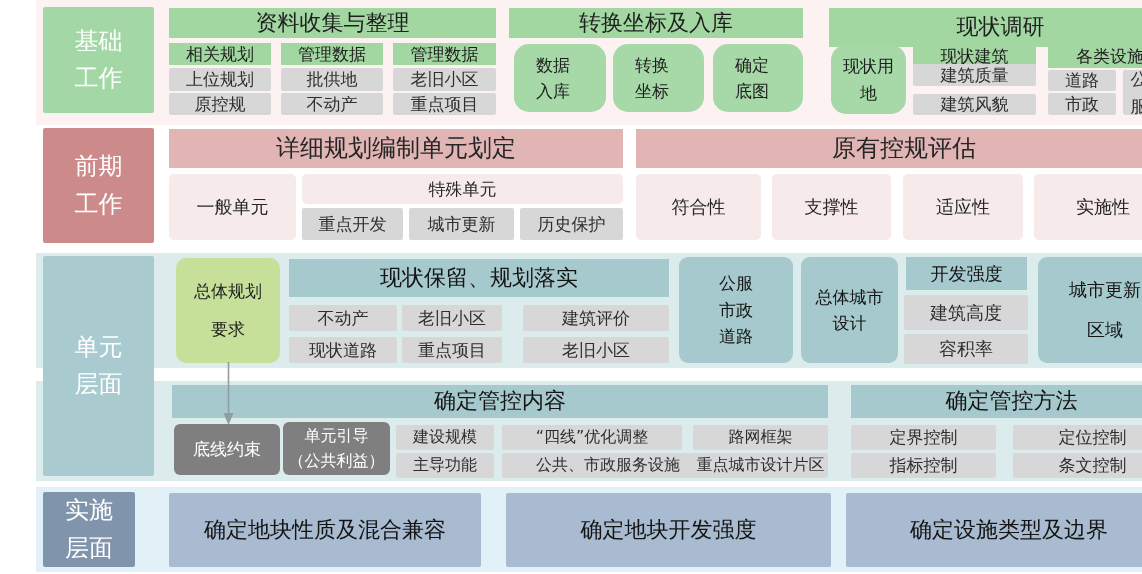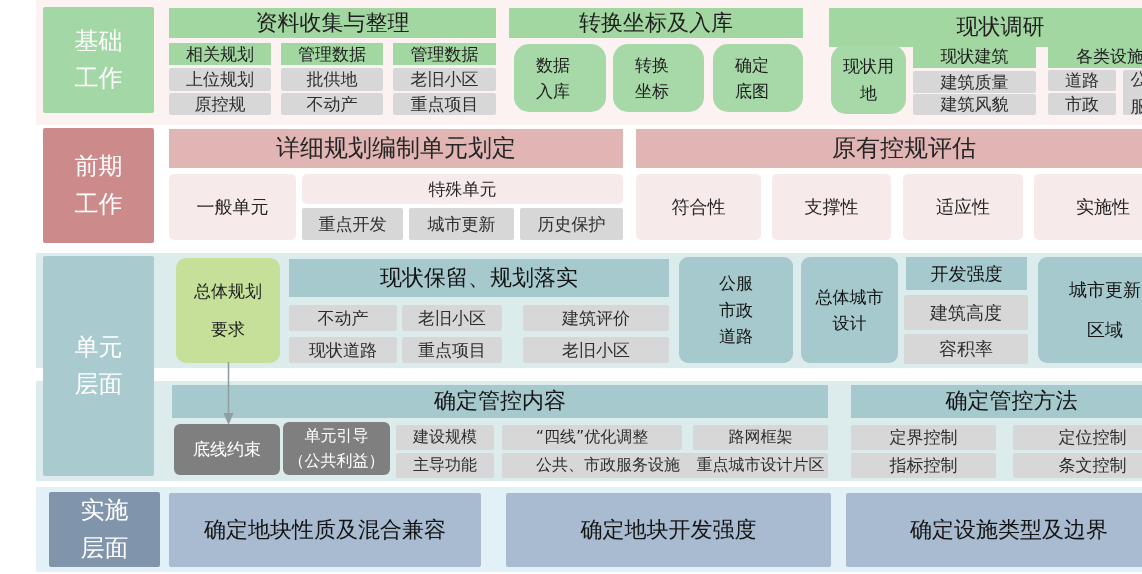--- a/index.html
+++ b/index.html
@@ -52,21 +52,21 @@
   <div class="abs band-teal" style="left:0;top:253px;width:1142px;height:115px"></div>
   <div class="abs band-teal" style="left:0;top:381px;width:1142px;height:100px"></div>
   <div class="abs band-blue" style="left:0;top:487px;width:1142px;height:85px"></div>
 
   <div class="bx green-label f24" style="left:7px;top:7px;width:111px;height:106px">基础
 工作</div>
   <div class="bx rose-label f24" style="left:7px;top:128px;width:111px;height:115px">前期
 工作</div>
   <div class="bx teal-label f24" style="left:7px;top:256px;width:111px;height:220px">单元
 层面</div>
-  <div class="bx blue-label f24" style="left:13px;top:492px;width:111px;height:75px">实施
+  <div class="bx blue-label f24" style="left:7px;top:492px;width:92px;height:75px">实施
 层面</div>
 
   <div class="bx green f22" style="left:133px;top:8px;width:327px;height:30px">资料收集与整理</div>
 
   <div class="bx green f17" style="left:133px;top:43px;width:102px;height:22px">相关规划</div>
   <div class="bx gray f17" style="left:133px;top:68px;width:102px;height:23px">上位规划</div>
   <div class="bx gray f17" style="left:133px;top:93px;width:102px;height:22px">原控规</div>
 
   <div class="bx green f17" style="left:245px;top:43px;width:102px;height:22px">管理数据</div>
   <div class="bx gray f17" style="left:245px;top:68px;width:102px;height:23px">批供地</div>
@@ -82,21 +82,21 @@
   <div class="bx green-round f17 pl" style="left:577px;top:44px;width:91px;height:68px">转换
 坐标</div>
   <div class="bx green-round f17 pl" style="left:677px;top:44px;width:90px;height:68px">确定
 底图</div>
 
   <div class="bx green f22" style="left:793px;top:8px;width:343px;height:39px">现状调研</div>
   <div class="bx green-round f17" style="left:795px;top:45px;width:75px;height:69px">现状用
 地</div>
 
   <div class="bx green f17" style="left:877px;top:45px;width:123px;height:23px">现状建筑</div>
-  <div class="bx gray f17" style="left:877px;top:71px;width:123px;height:22px">建筑质量</div>
+  <div class="bx gray f17" style="left:877px;top:64px;width:123px;height:22px">建筑质量</div>
   <div class="bx gray f17" style="left:877px;top:94px;width:123px;height:21px">建筑风貌</div>
 
   <div class="bx green f17" style="left:1012px;top:45px;width:124px;height:23px">各类设施</div>
   <div class="bx gray f17" style="left:1012px;top:70px;width:68px;height:21px">道路</div>
   <div class="bx gray f17" style="left:1012px;top:93px;width:68px;height:22px">市政</div>
   <div class="bx gray f17" style="left:1087px;top:70px;width:49px;height:45px">公共
 服务</div>
 
   <div class="bx pink-header f24" style="left:133px;top:129px;width:454px;height:39px">详细规划编制单元划定</div>
   <div class="bx pink-light f18" style="left:133px;top:174px;width:127px;height:66px">一般单元</div>

